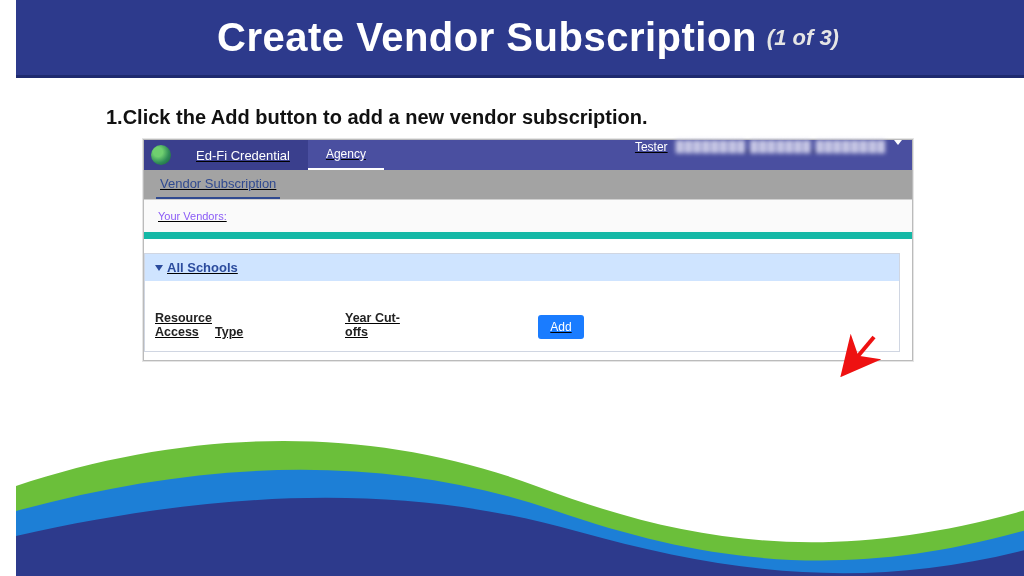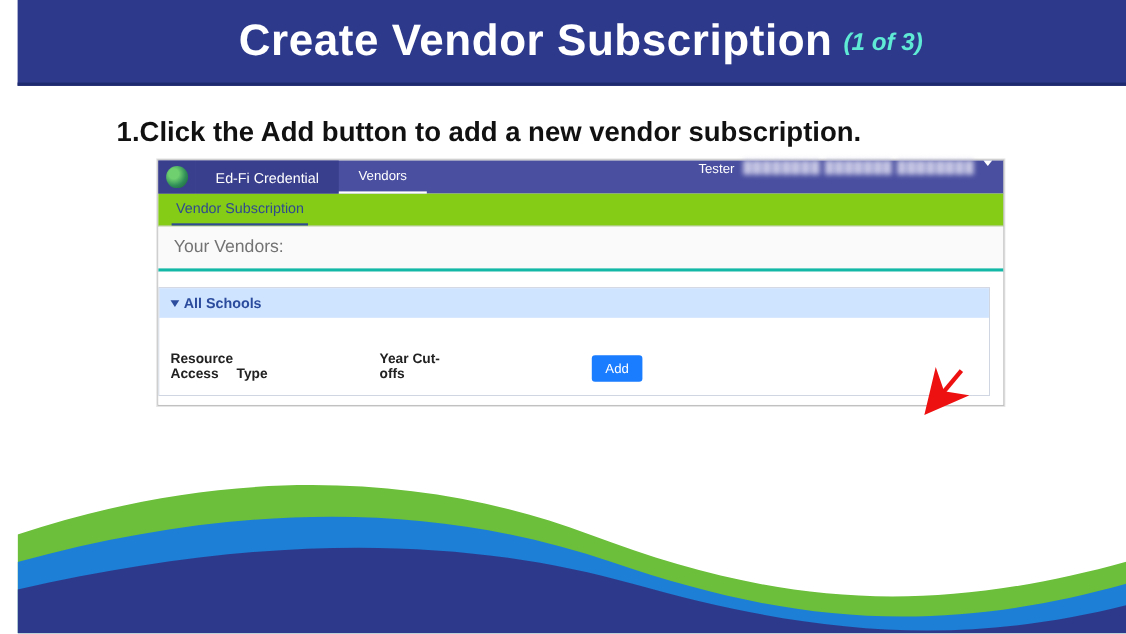--- a/index.html
+++ b/index.html
@@ -15,42 +15,43 @@
     justify-content: center;
     border-bottom: 3px solid #1e2a6e;
   }
   .title-main {
     color: #fff;
     font-size: 40px;
     font-weight: 800;
     letter-spacing: 0.5px;
   }
   .title-step {
-    color: #5eead4;
+    color: #e5e5e5;
     font-size: 22px;
     font-style: italic;
     font-weight: 600;
     margin-left: 10px;
   }
 
   
   .instruction {
     margin: 28px 90px 10px 90px;
-    font-size: 25px;
+    font-size: 20px;
     font-weight: 700;
     color: #111;
   }
 
   
   .appshot {
     margin: 4px auto 0 auto;
     width: 770px;
     border: 1px solid #bbb;
     box-shadow: 0 0 0 1px #e5e5e5;
     font-family: "Segoe UI", Arial, sans-serif;
+    text-decoration: underline;
   }
   .app-top {
     display: flex;
     align-items: stretch;
     height: 30px;
     background: #4a4fa0;
     color: #fff;
     font-size: 13px;
   }
   .logo-cell {
@@ -89,39 +90,39 @@
     font-size: 11px;
   }
   .caret-down {
     width: 0; height: 0;
     border-left: 4px solid transparent;
     border-right: 4px solid transparent;
     border-top: 5px solid #fff;
   }
 
   .tab-row {
-    background: #84cc16;
+    background: #a3a3a3;
     border-bottom: 1px solid #d0d0d0;
     padding: 0 12px;
     height: 30px;
     display: flex; align-items: flex-start;
   }
   .page-tab {
     color: #304a90;
     font-size: 13px;
     padding: 6px 4px 6px 4px;
     border-bottom: 2px solid #304a90;
   }
 
   .vendors-label {
     background: #fafafa;
     padding: 10px 14px;
-    font-size: 16px;
-    color: #737373;
-    border-bottom: 3px solid #14b8a6;
+    font-size: 11px;
+    color: #8b5cf6;
+    border-bottom: 7px solid #14b8a6;
   }
 
   .card-wrap {
     padding: 14px 12px 8px 0;
     background: #fff;
   }
   .card {
     border: 1px solid #d0d6e2;
   }
   .card-head {
@@ -188,21 +189,21 @@
 
   <div class="instruction">1.Click the Add button to add a new vendor subscription.</div>
 
   <div class="appshot">
     <div class="app-top">
       <div class="logo-cell">
         <span class="logo-circle"></span>
       </div>
       <div class="brand">Ed-Fi Credential</div>
       <div class="agency">
-        <span>Vendors</span>
+        <span>Agency</span>
       </div>
       <div class="top-spacer"></div>
       <div class="user-block">
         <span class="user-name">Tester</span>
         <span class="user-detail">████████ ███████ ████████</span>
         <span class="caret-down"></span>
       </div>
     </div>
 
     <div class="tab-row">

